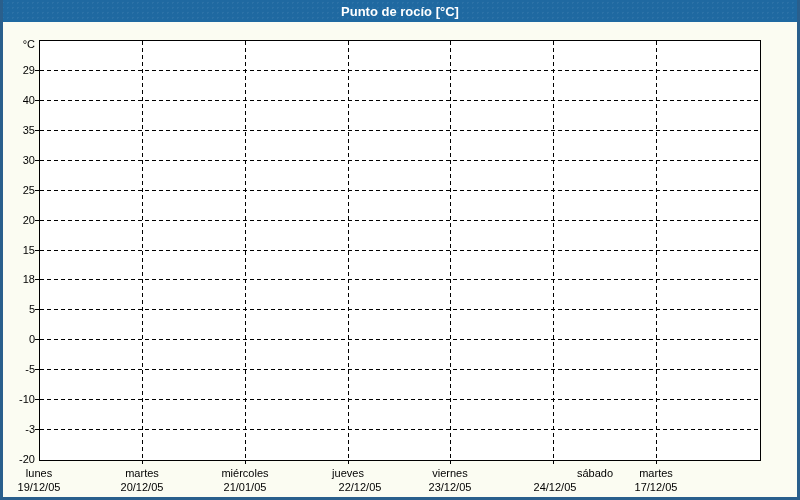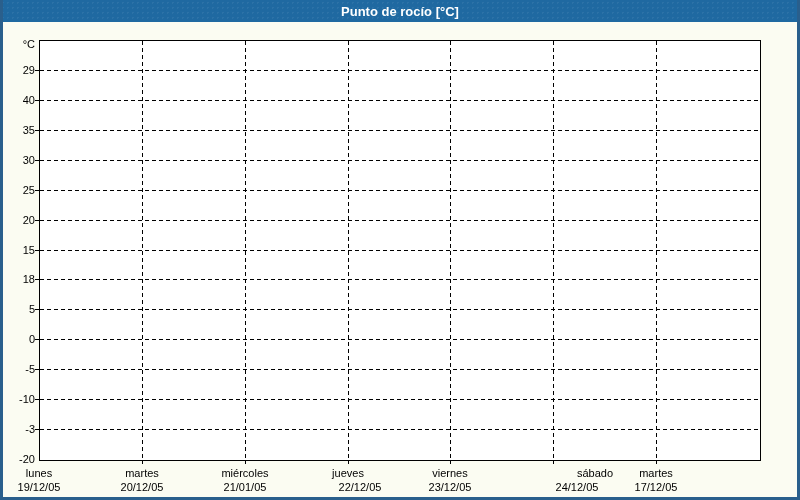--- a/index.html
+++ b/index.html
@@ -161,19 +161,19 @@
       <div class="xlab" style="left: -21px; top: 480px;">19/12/05</div>
       <div class="xlab" style="left: 82px; top: 466px;">martes</div>
       <div class="xlab" style="left: 82px; top: 480px;">20/12/05</div>
       <div class="xlab" style="left: 185px; top: 466px;">miércoles</div>
       <div class="xlab" style="left: 185px; top: 480px;">21/01/05</div>
       <div class="xlab" style="left: 288px; top: 466px;">jueves</div>
       <div class="xlab" style="left: 300px; top: 480px;">22/12/05</div>
       <div class="xlab" style="left: 390px; top: 466px; text-align: center;">viernes</div>
       <div class="xlab" style="left: 390px; top: 480px;">23/12/05</div>
       <div class="xlab" style="left: 493px; top: 466px; text-align: right;">sábado</div>
-      <div class="xlab" style="left: 517px; top: 480px;">24/12/05</div>
+      <div class="xlab" style="left: 495px; top: 480px;">24/12/05</div>
       <div class="xlab" style="left: 596px; top: 466px;">martes</div>
       <div class="xlab" style="left: 596px; top: 480px;">17/12/05</div>
     </div>
 
   <div class="frame-border"></div>
 </div>
 
 </body></html>

